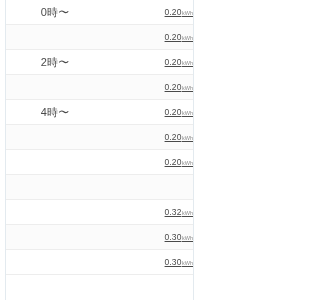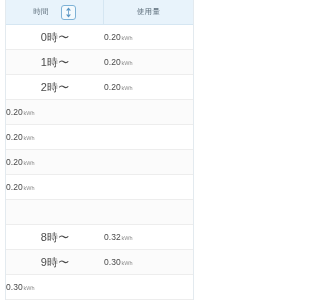--- a/index.html
+++ b/index.html
@@ -111,21 +111,22 @@
     box-sizing: border-box;
     font-size: 8px;
     color: #4a4a4a;
     white-space: nowrap;
   }
   .cell-time {
     width: 98px;
   }
   .cell-usage {
     flex: 1;
-    justify-content: flex-start;
+    justify-content: flex-end;
+    text-decoration: underline;
   }
   .usage-value {
     font-size: 8.5px;
     color: #4a4a4a;
     letter-spacing: 0.1px;
   }
   .usage-unit {
     font-size: 5.5px;
     color: #8a8a8a;
     margin-left: 0.5px;
@@ -138,54 +139,32 @@
     letter-spacing: 0.2px;
   }
 </style>
 </head>
 <body>
 
 <div id="app">
 
   <div class="table-frame">
 
-    <div class="table-header">
-
-      <div class="th th-time">
-        <span class="th-label">時間</span>
-
-        <span class="sort-button">
-          <svg width="9" height="11" viewBox="0 0 9 11" aria-hidden="true">
-            <path d="M4.5 0.6 L7 3.4 L2 3.4 Z" fill="#5a96c4"></path>
-            <rect x="4.1" y="3.4" width="0.8" height="4.2" fill="#5a96c4"></rect>
-            <path d="M4.5 10.4 L7 7.6 L2 7.6 Z" fill="#5a96c4"></path>
-          </svg>
-        </span>
-      </div>
-
-      <div class="th th-usage">
-        <span class="th-label">使用量</span>
-      </div>
-
-    </div>
 
     <div class="rows" id="rows-container">
         <div class="row">
           <div class="cell cell-time">
             <span class="time-text">0時〜</span>
           </div>
           <div class="cell cell-usage">
             <span class="usage-value">0.20</span>
             <span class="usage-unit">kWh</span>
           </div>
         </div>
         <div class="row alt">
-          <div class="cell cell-time">
-            <span class="time-text">1時〜</span>
-          </div>
           <div class="cell cell-usage">
             <span class="usage-value">0.20</span>
             <span class="usage-unit">kWh</span>
           </div>
         </div>
         <div class="row">
           <div class="cell cell-time">
             <span class="time-text">2時〜</span>
           </div>
           <div class="cell cell-usage">
@@ -193,52 +172,49 @@
             <span class="usage-unit">kWh</span>
           </div>
         </div>
         <div class="row alt">
           <div class="cell cell-usage">
             <span class="usage-value">0.20</span>
             <span class="usage-unit">kWh</span>
           </div>
         </div>
         <div class="row">
-          <div class="cell cell-usage">
-            <span class="usage-value">0.20</span>
-            <span class="usage-unit">kWh</span>
-          </div>
-        </div>
-        <div class="row alt">
-          <div class="cell cell-usage">
-            <span class="usage-value">0.20</span>
-            <span class="usage-unit">kWh</span>
-          </div>
-        </div>
-        <div class="row">
-          <div class="cell cell-usage">
-            <span class="usage-value">0.20</span>
-            <span class="usage-unit">kWh</span>
-          </div>
-        </div>
-        <div class="row alt">
-        </div>
-        <div class="row">
           <div class="cell cell-time">
-            <span class="time-text">8時〜</span>
-          </div>
+            <span class="time-text">4時〜</span>
+          </div>
+          <div class="cell cell-usage">
+            <span class="usage-value">0.20</span>
+            <span class="usage-unit">kWh</span>
+          </div>
+        </div>
+        <div class="row alt">
+          <div class="cell cell-usage">
+            <span class="usage-value">0.20</span>
+            <span class="usage-unit">kWh</span>
+          </div>
+        </div>
+        <div class="row">
+          <div class="cell cell-usage">
+            <span class="usage-value">0.20</span>
+            <span class="usage-unit">kWh</span>
+          </div>
+        </div>
+        <div class="row alt">
+        </div>
+        <div class="row">
           <div class="cell cell-usage">
             <span class="usage-value">0.32</span>
             <span class="usage-unit">kWh</span>
           </div>
         </div>
         <div class="row alt">
-          <div class="cell cell-time">
-            <span class="time-text">9時〜</span>
-          </div>
           <div class="cell cell-usage">
             <span class="usage-value">0.30</span>
             <span class="usage-unit">kWh</span>
           </div>
         </div>
         <div class="row">
           <div class="cell cell-usage">
             <span class="usage-value">0.30</span>
             <span class="usage-unit">kWh</span>
           </div>

